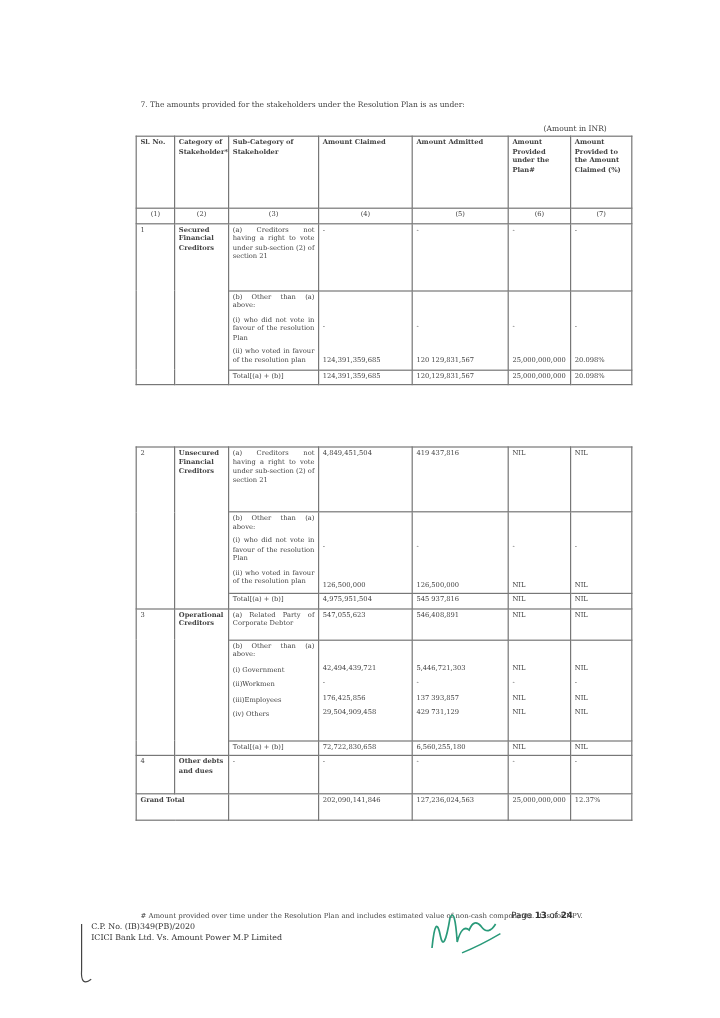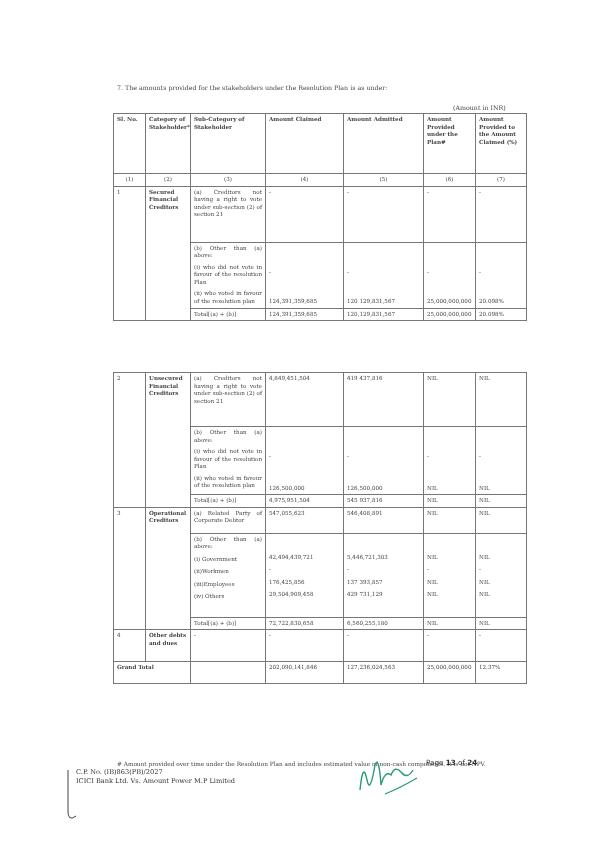--- a/index.html
+++ b/index.html
@@ -238,21 +238,21 @@
   </tr>
 </tbody>
   </table>
 
 <div class="footnote"># Amount provided over time under the Resolution Plan and includes estimated value of non-cash components. It is not NPV.</div>
 
 <svg class="mark" width="14" height="60">
   <path d="M4 2 L4 40 Q3 55 12 48" stroke="#444" stroke-width="1" fill="none"></path>
 </svg>
 <div class="case">
-  <div>C.P. No. (IB)863(PB)/2027</div>
+  <div>C.P. No. (IB)349(PB)/2020</div>
   <div>ICICI Bank Ltd. Vs. Amount Power M.P  Limited</div>
 </div>
 
 <svg class="sig" width="70" height="50">
   <path d="M5 40 Q8 10 12 30 Q15 45 20 15 Q24 5 26 35 Q30 20 36 25 Q40 15 46 22 Q52 30 58 20" stroke="#2a9a7a" stroke-width="1.4" fill="none"></path>
   <path d="M30 44 Q45 38 62 28" stroke="#2a9a7a" stroke-width="1.2" fill="none"></path>
 </svg>
 
 <div class="pageno"><span>Page </span><b>13</b><span> of </span><b>24</b></div>
 

